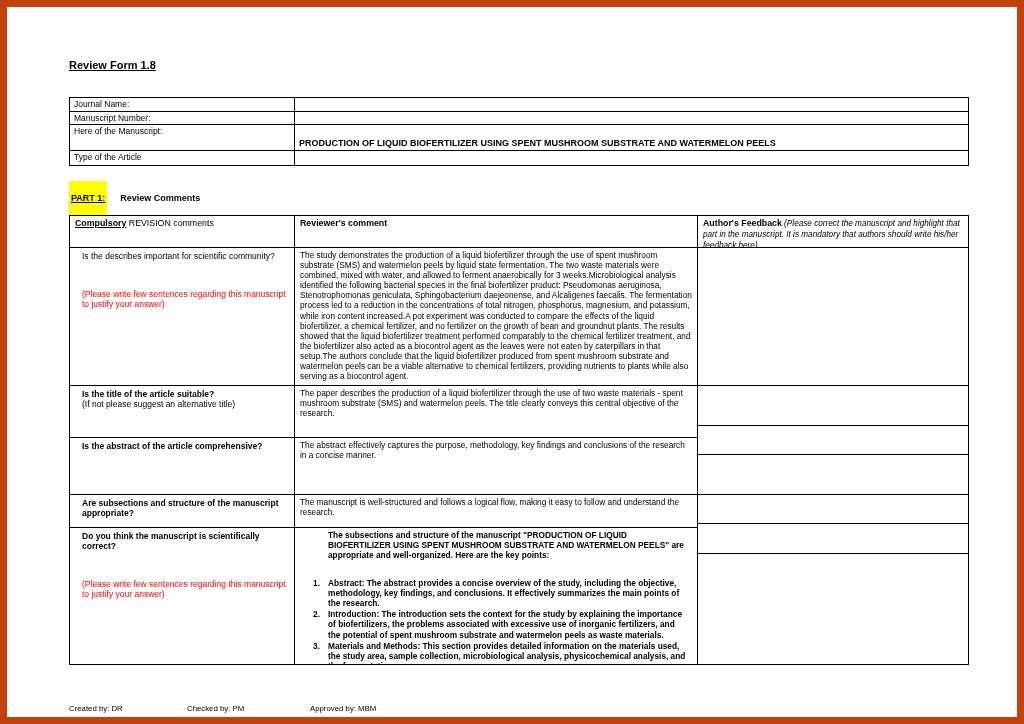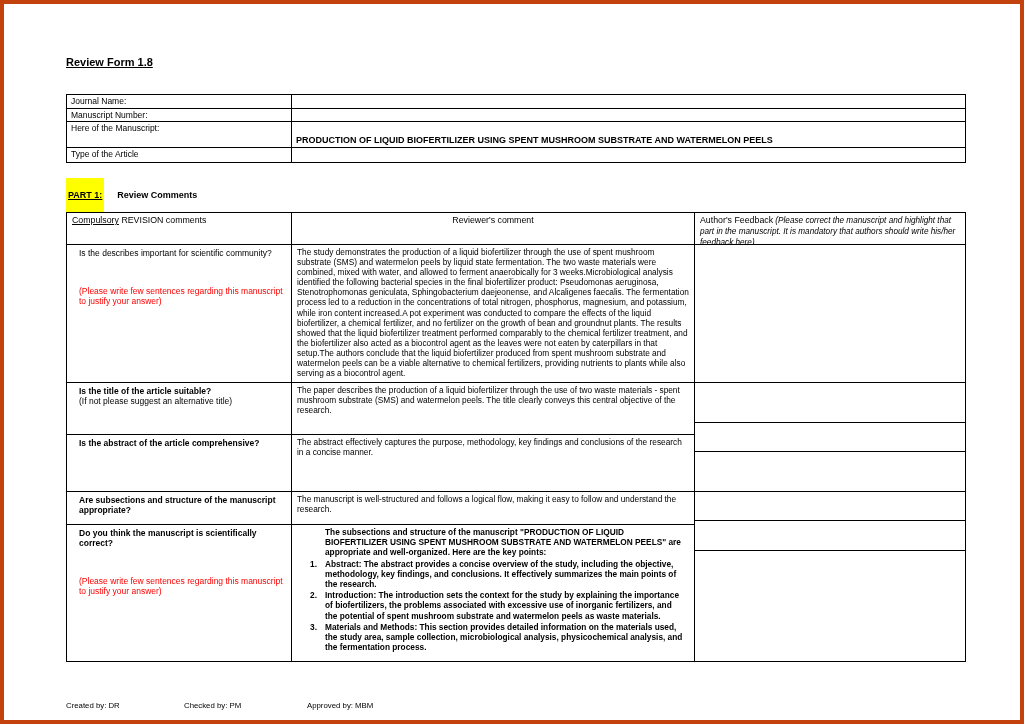--- a/index.html
+++ b/index.html
@@ -1,21 +1,21 @@
 <!DOCTYPE html>
 <html style="--link: #0000ff; --warning_red: #ff0000; --highlight_yellow: #ffff00;"><head>
 <meta charset="utf-8">
 <style>
   * { margin:0; padding:0; box-sizing:border-box; }
   html,body { background:#fff; }
   body {
     width:1024px; height:724px; position:relative;
     font-family:"Liberation Sans", sans-serif; color:#000;
   }
-  .page { position:absolute; inset:0; border:4px solid #c2410c; background:#fff; }
+  .page { position:absolute; inset:0; border:7px solid #c2410c; background:#fff; }
 
   .form-title {
     position:absolute; left:62px; top:52px;
     font-size:11px; font-weight:bold; text-decoration:underline;
   }
 
   
   .info-table {
     position:absolute; left:62px; top:90px; width:900px;
     border:1px solid #000; font-size:8.5px;
@@ -43,34 +43,34 @@
     border:1px solid #000;
     display:grid;
     grid-template-columns:225px 403px 1fr;
     grid-template-rows:32px 138px 52px 57px 33px 1fr;
   }
   .cell { border-right:1px solid #000; border-bottom:1px solid #000; overflow:hidden; }
   .no-r { border-right:none; }
   .no-b { border-bottom:none; }
 
   .hdr { padding:2px 5px; font-size:8.8px; line-height:10px; }
-  .hdr-bold { font-weight:normal;text-align:center; }
+  .hdr-bold { font-weight:bold; }
   .hdr-underline { text-decoration:underline; }
   .hdr-italic { font-style:italic; font-size:8.2px; }
 
   .q { padding:3px 8px 0 12px; font-size:8.5px; line-height:10px; }
   .q-text { }
   .q-bold { font-weight:bold; }
   .q-note { margin-top:0px; }
   .red { color:var(--warning_red, #ff0000);margin-top:28px; }
 
   .comment { padding:2px 5px; font-size:8.3px; line-height:10.1px; }
 
   .r5 { padding:2px 8px 0 33px; font-weight:bold; line-height:10.2px; }
-  .r5 ol { list-style:none; counter-reset:item; margin-top:1px; }
+  .r5 ol { list-style:none; counter-reset:item; margin-top:17px; }
   .r5 li { counter-increment:item; position:relative; margin-top:1px; }
   .r5 li::before { content:counter(item) "."; position:absolute; left:-15px; font-weight:bold; }
 
   .feedback-cell {
     grid-column:3; grid-row:2 / 7; border-right:none; border-bottom:none;
     display:flex; flex-direction:column; overflow:hidden;
   }
   .fb-seg { border-bottom:1px solid #000; }
   .fb-seg:last-child { border-bottom:none; flex:1; }
   .fbh138 { height:138px; } .fbh40 { height:40px; } .fbh29 { height:29px; } .fbh30 { height:30px; }

